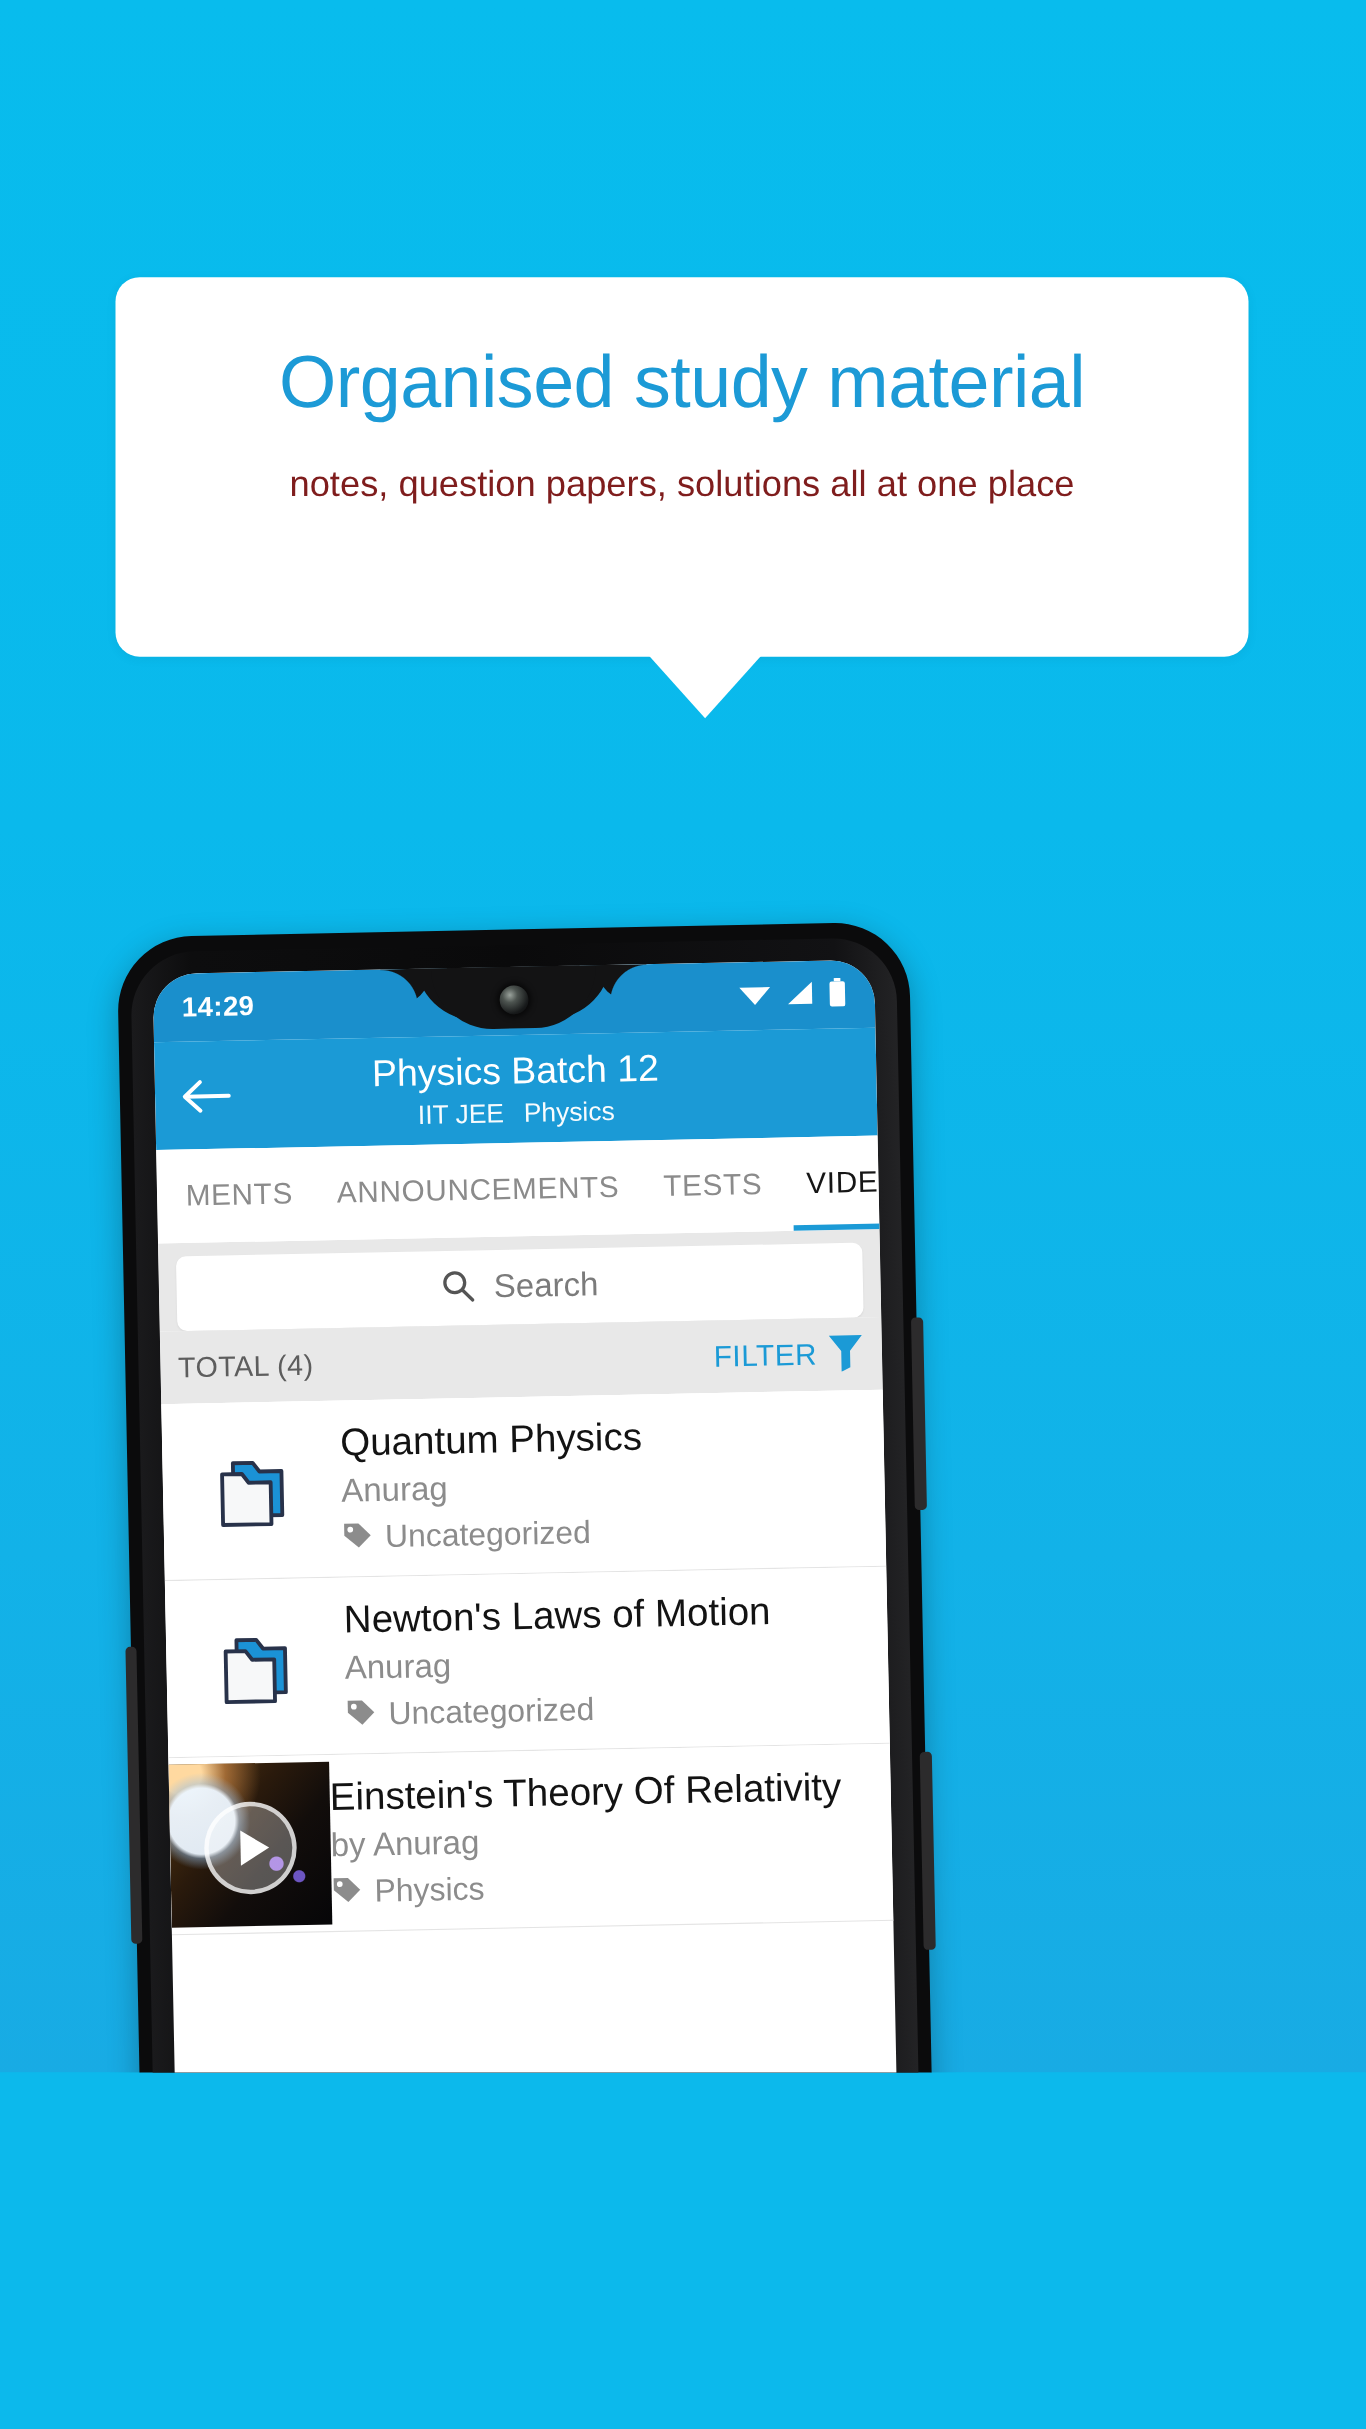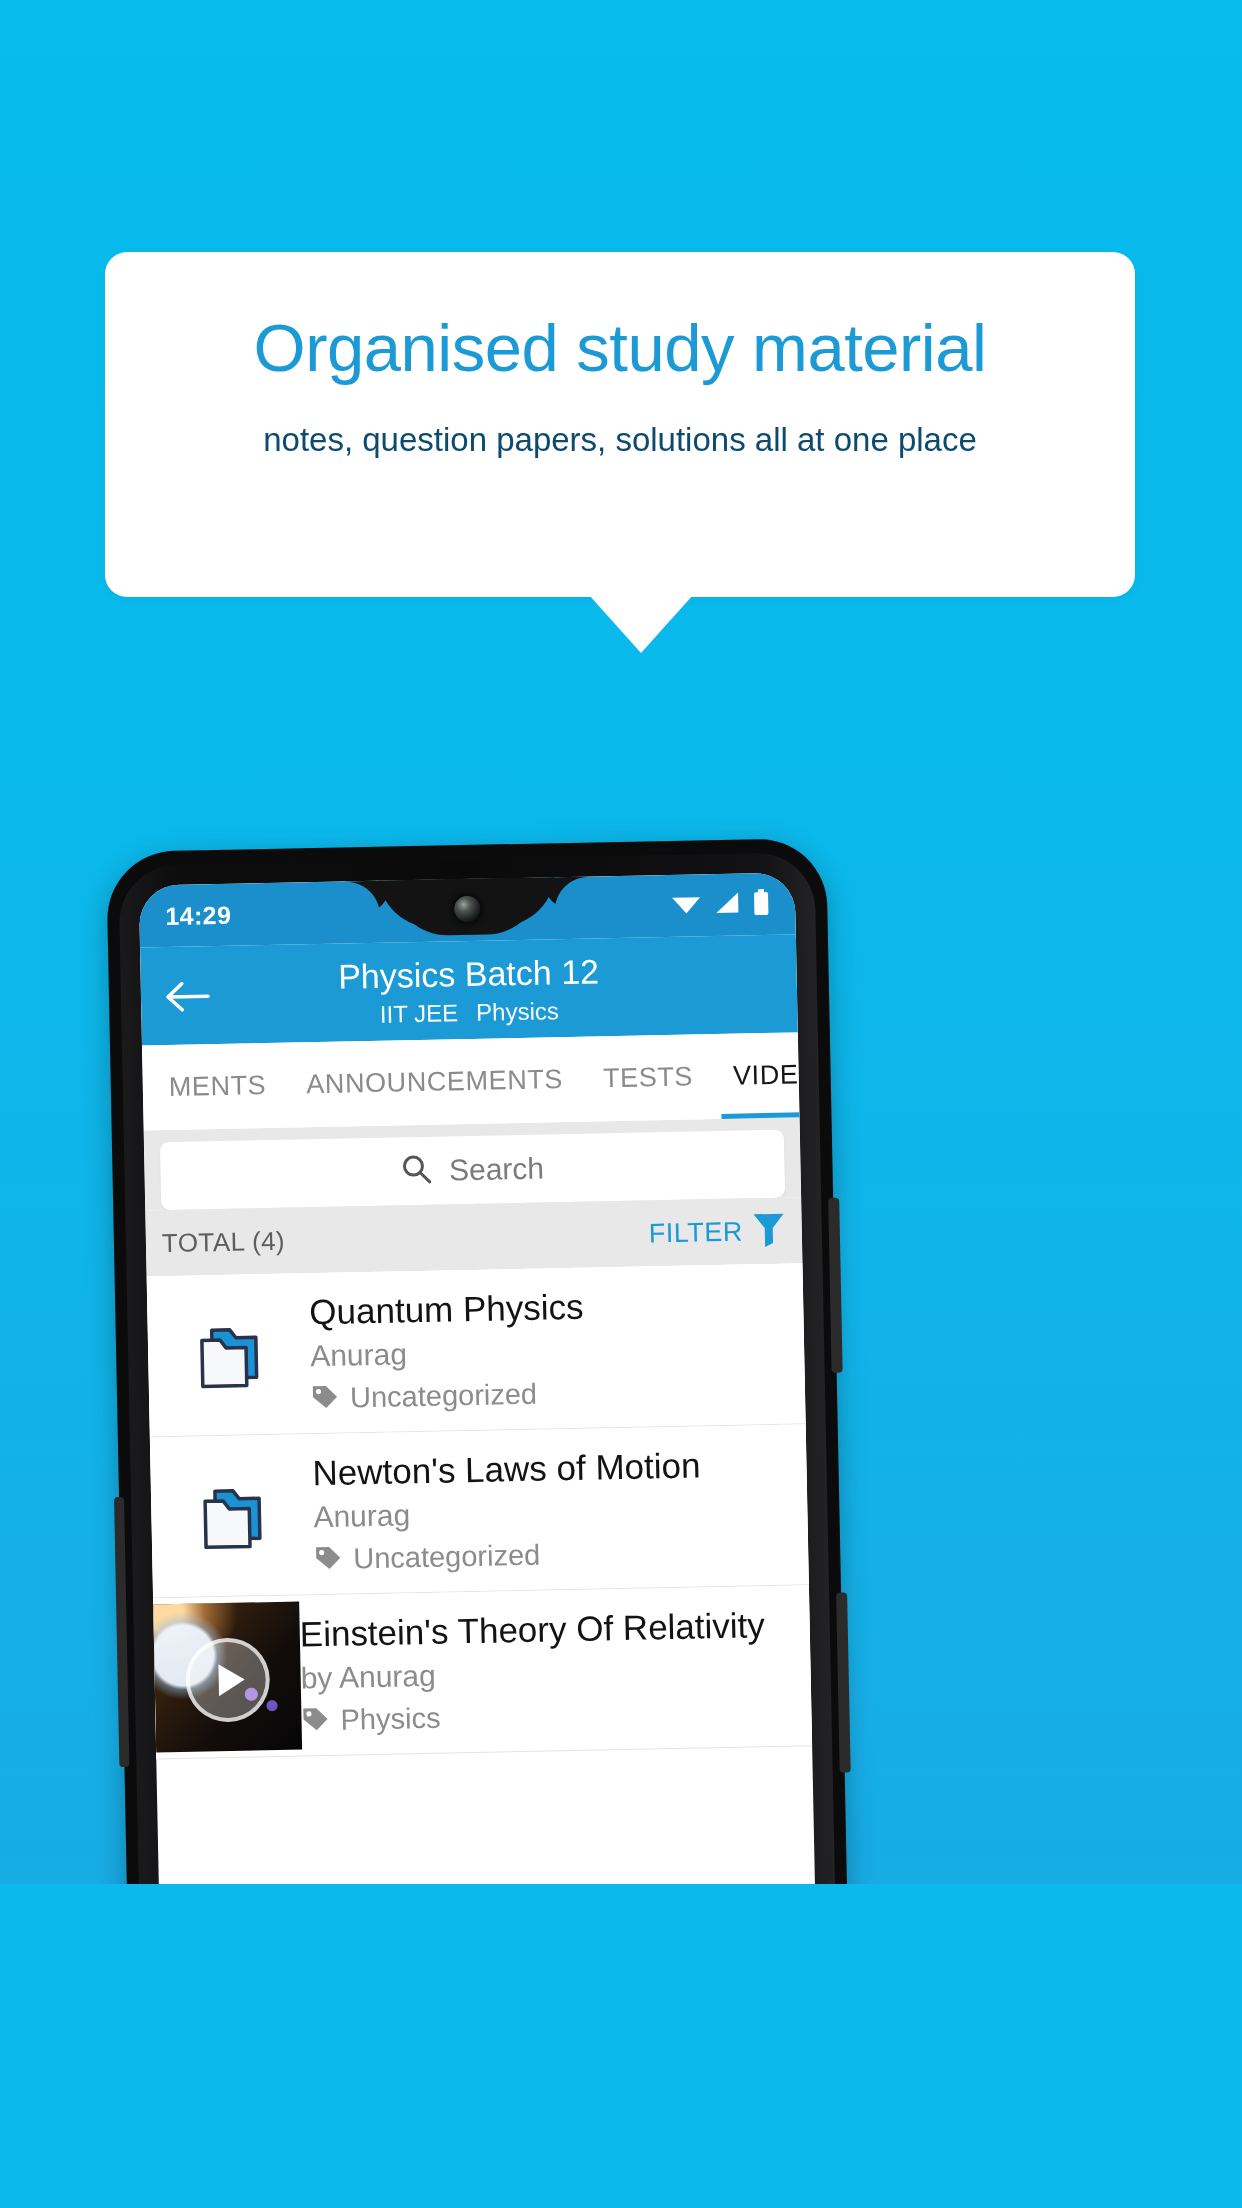--- a/index.html
+++ b/index.html
@@ -33,21 +33,21 @@
     margin-top:62px;
     font-size:67px;line-height:1;
     color:#1c9ad6;
     font-weight:400;
     letter-spacing:-0.5px;
     white-space:nowrap;
   }
   .bubble-sub{
     margin-top:42px;
     font-size:33px;line-height:1;
-    color:#0c4a6e;
+    color:#7f1d1d;
     font-weight:400;
     white-space:nowrap;
   }
 
   
   .phone-wrap{
     position:absolute;left:106px;top:845px;width:720px;height:1400px;
     transform:rotate(-1.15deg);
     transform-origin:50% 0%;
   }

